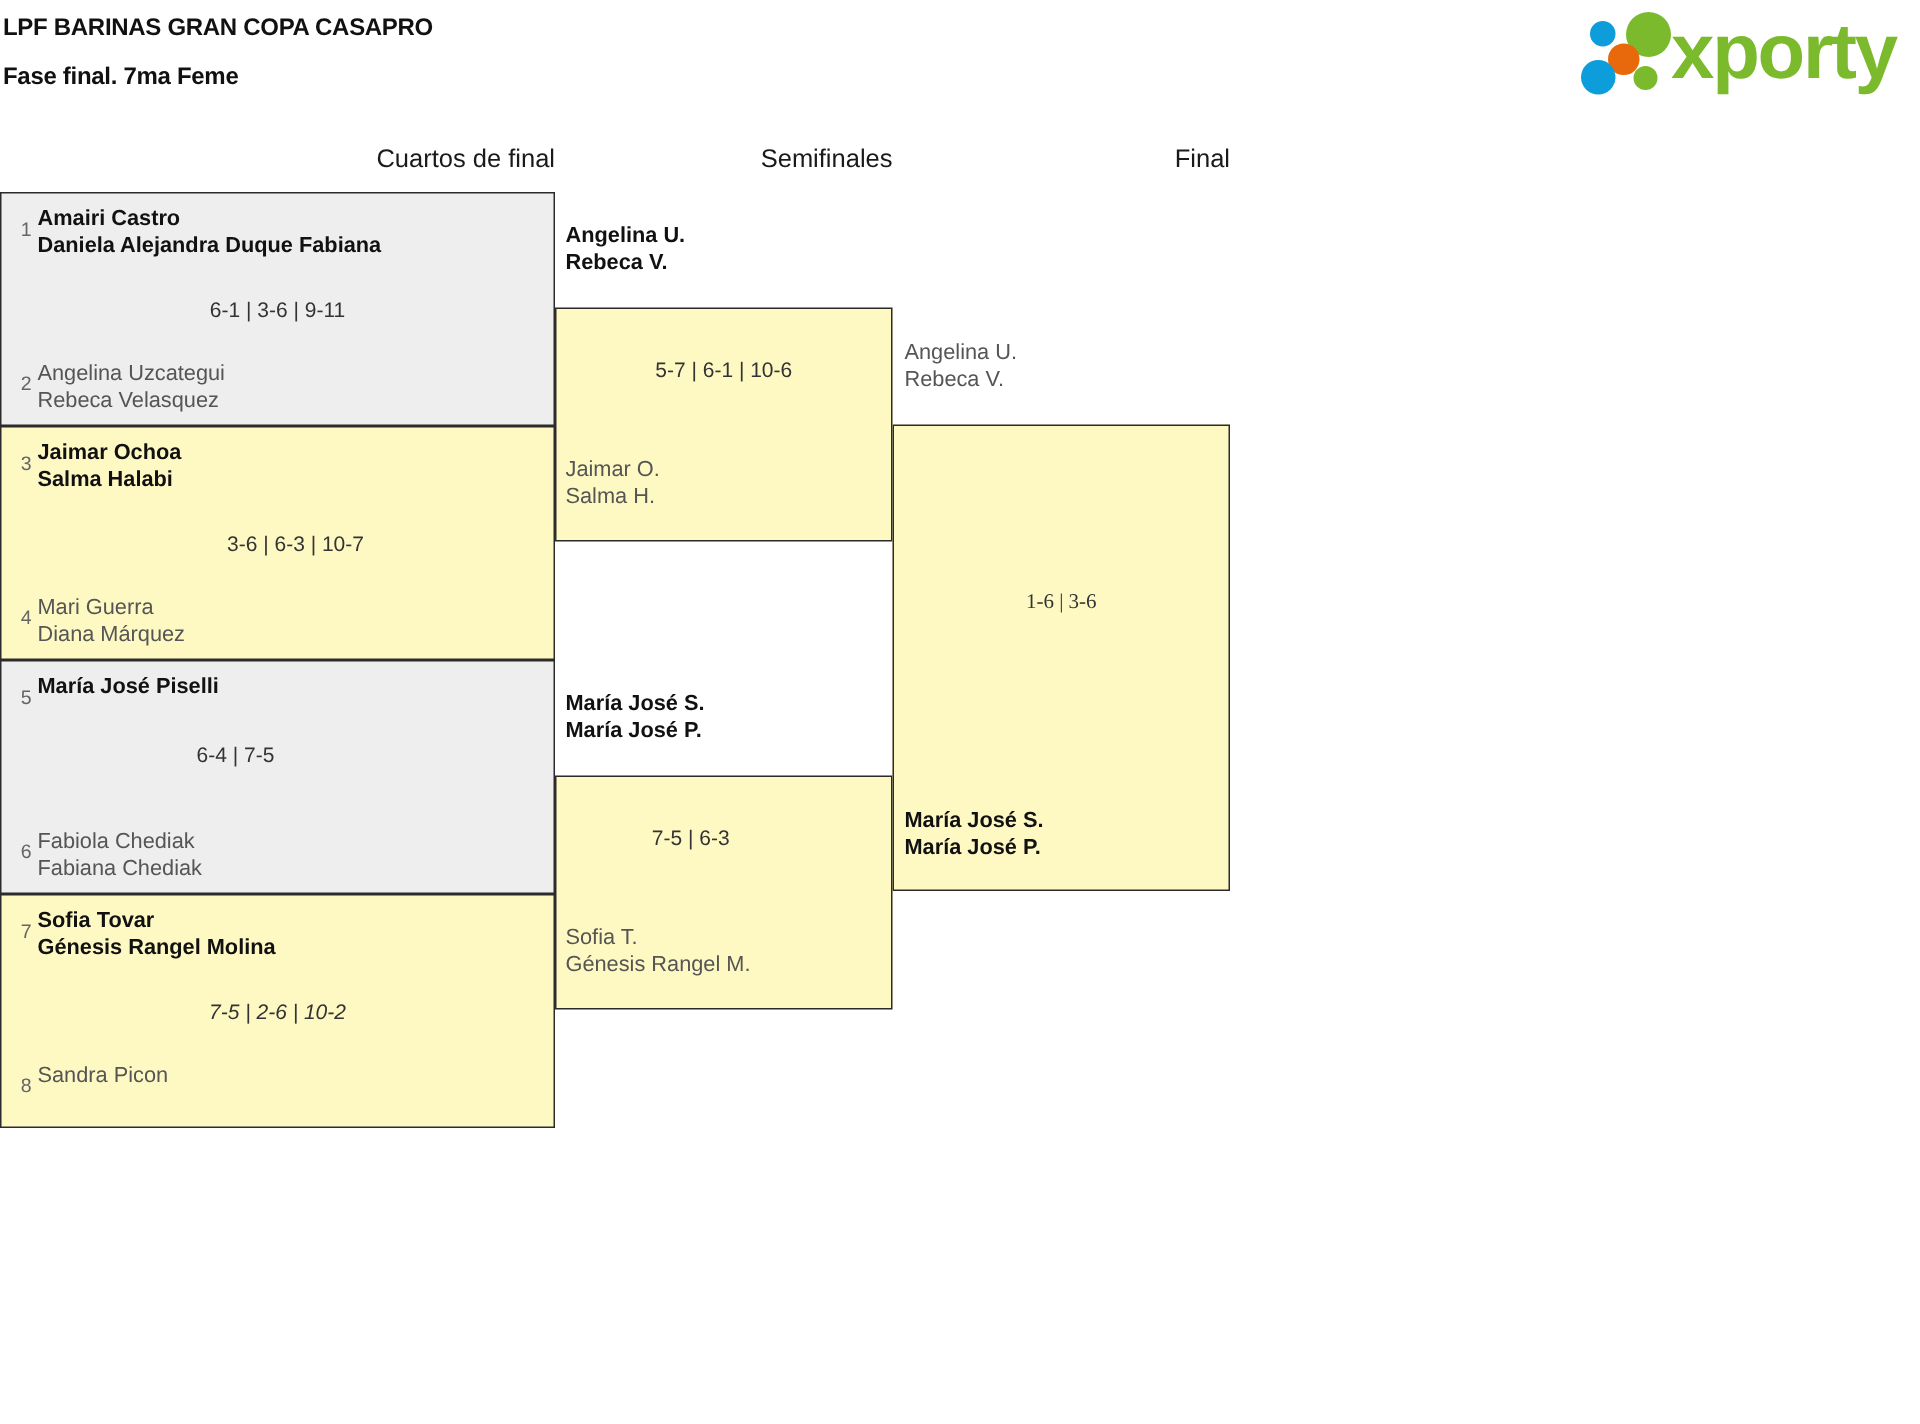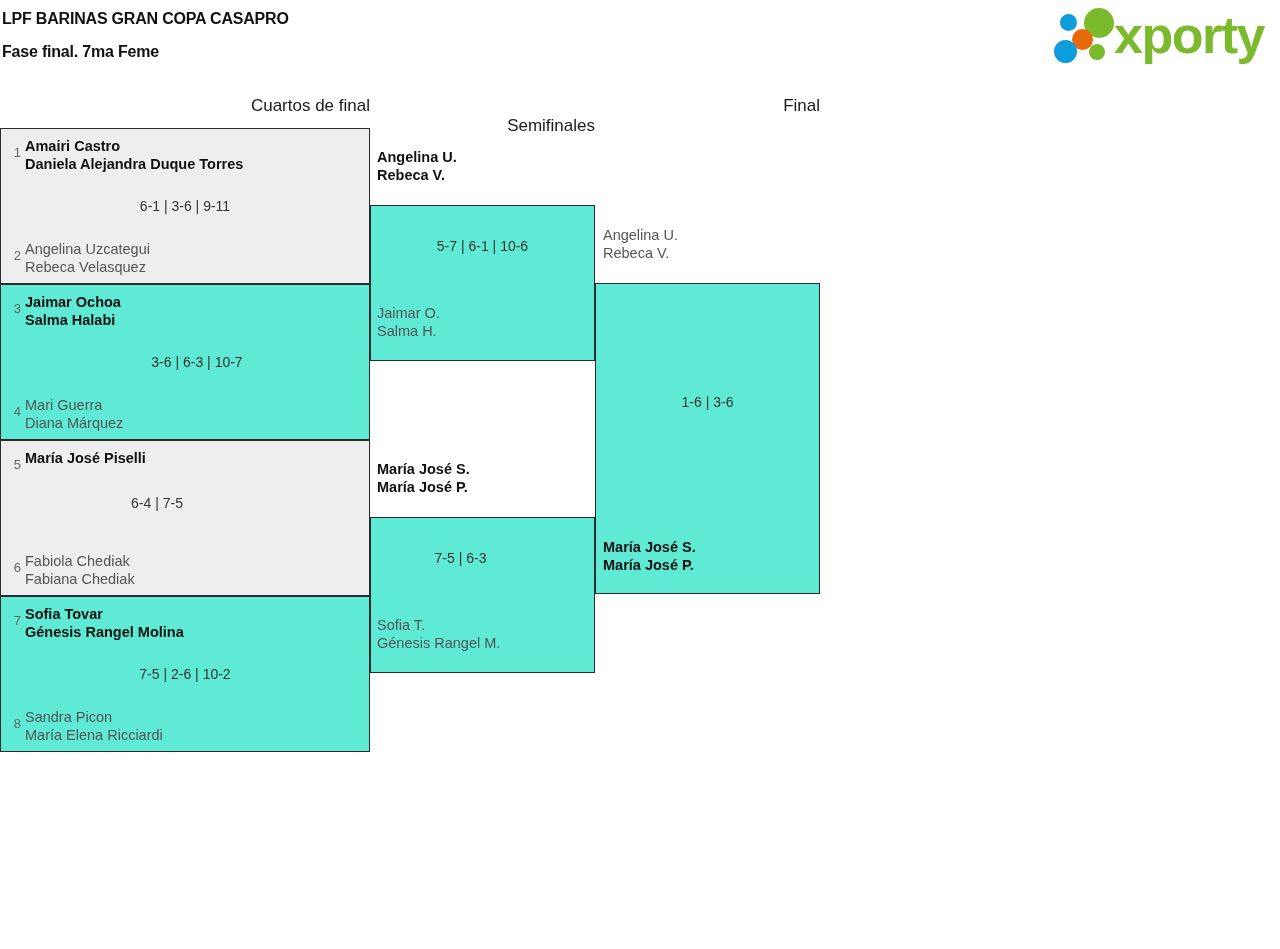--- a/index.html
+++ b/index.html
@@ -67,38 +67,38 @@
   
   .round-header {
     position: absolute;
     font-size: 17px;
     font-weight: normal;
     color: #1a1a1a;
     text-align: right;
     white-space: nowrap;
   }
   #round-header-0 { left: 0px;   top: 96px; width: 370px; }
-  #round-header-1 { left: 370px; top: 96px; width: 225px; margin-top: 20px; }
+  #round-header-1 { left: 370px; top: 96px; width: 225px; }
   #round-header-2 { left: 595px; top: 96px; width: 225px; }
 
   
   #bracket {
     position: absolute;
     left: 0; top: 0;
     width: 1280px; height: 949px;
   }
 
   
   .match-box {
     position: absolute;
     border: 1px solid #2b2b2b;
     box-sizing: border-box;
   }
   .match-box.shaded { background: #eeeeee; }
-  .match-box.plain  { background: #5eead4; }
+  .match-box.plain  { background: #fef9c3; }
 
   
   .qf-slot {
     position: absolute;
     left: 24px;
     right: 6px;
   }
   .seed {
     position: absolute;
     left: -18px;
@@ -156,21 +156,21 @@
 <div class="round-header" id="round-header-0">Cuartos de final</div>
 <div class="round-header" id="round-header-1">Semifinales</div>
 <div class="round-header" id="round-header-2">Final</div>
 
 <div id="bracket">
 
   <div class="match-box shaded" style="left:0px; top:128px; width:370px; height:156px;">
     <div class="qf-slot winner" style="top:8px;">
       <span class="seed" style="top:8px;">1</span>
       <div class="player-line">Amairi Castro</div>
-      <div class="player-line">Daniela Alejandra Duque Torres</div>
+      <div class="player-line">Daniela Alejandra Duque Fabiana</div>
     </div>
     <div class="score" style="left:0; top:69px; width:368px;">6-1 | 3-6 | 9-11</div>
     <div class="qf-slot loser" style="top:111px;">
       <span class="seed" style="top:8px;">2</span>
       <div class="player-line">Angelina Uzcategui</div>
       <div class="player-line">Rebeca Velasquez</div>
     </div>
   </div>
 
   <div class="match-box plain" style="left:0px; top:284px; width:370px; height:156px;">
@@ -199,25 +199,24 @@
       <div class="player-line">Fabiana Chediak</div>
     </div>
   </div>
 
   <div class="match-box plain" style="left:0px; top:596px; width:370px; height:156px;">
     <div class="qf-slot winner" style="top:8px;">
       <span class="seed" style="top:8px;">7</span>
       <div class="player-line">Sofia Tovar</div>
       <div class="player-line">Génesis Rangel Molina</div>
     </div>
-    <div class="score" style="left:0; top:69px; width:368px;">7-5 | 2-6 | 10-2</div>
+    <div class="score" style="left:0; top:69px; width:368px;font-style:italic;">7-5 | 2-6 | 10-2</div>
     <div class="qf-slot loser" style="top:111px;">
       <span class="seed" style="top:8px;">8</span>
       <div class="player-line">Sandra Picon</div>
-      <div class="player-line">María Elena Ricciardi</div>
     </div>
   </div>
 
   <div class="match-box plain" style="left:370px; top:205px; width:225px; height:156px;">
     <div class="score" style="left:0; top:32px; width:223px;">5-7 | 6-1 | 10-6</div>
   </div>
 
   <div class="side-label winner" style="left:377px; top:148px;">
     <div class="player-line">Angelina U.</div>
     <div class="player-line">Rebeca V.</div>
@@ -235,21 +234,21 @@
   <div class="side-label winner" style="left:377px; top:460px;">
     <div class="player-line">María José S.</div>
     <div class="player-line">María José P.</div>
   </div>
 
   <div class="side-label loser" style="left:377px; top:616px;">
     <div class="player-line">Sofia T.</div>
     <div class="player-line">Génesis Rangel M.</div>
   </div>
 
-  <div class="match-box plain" style="left:595px; top:283px; width:225px; height:311px;">
+  <div class="match-box plain" style="left:595px; top:283px; width:225px; height:311px;font-family:Liberation Serif, serif;">
     <div class="score" style="left:0; top:110px; width:223px;">1-6 | 3-6</div>
   </div>
 
   <div class="side-label loser" style="left:603px; top:226px;">
     <div class="player-line">Angelina U.</div>
     <div class="player-line">Rebeca V.</div>
   </div>
 
   <div class="side-label winner" style="left:603px; top:538px;">
     <div class="player-line">María José S.</div>

